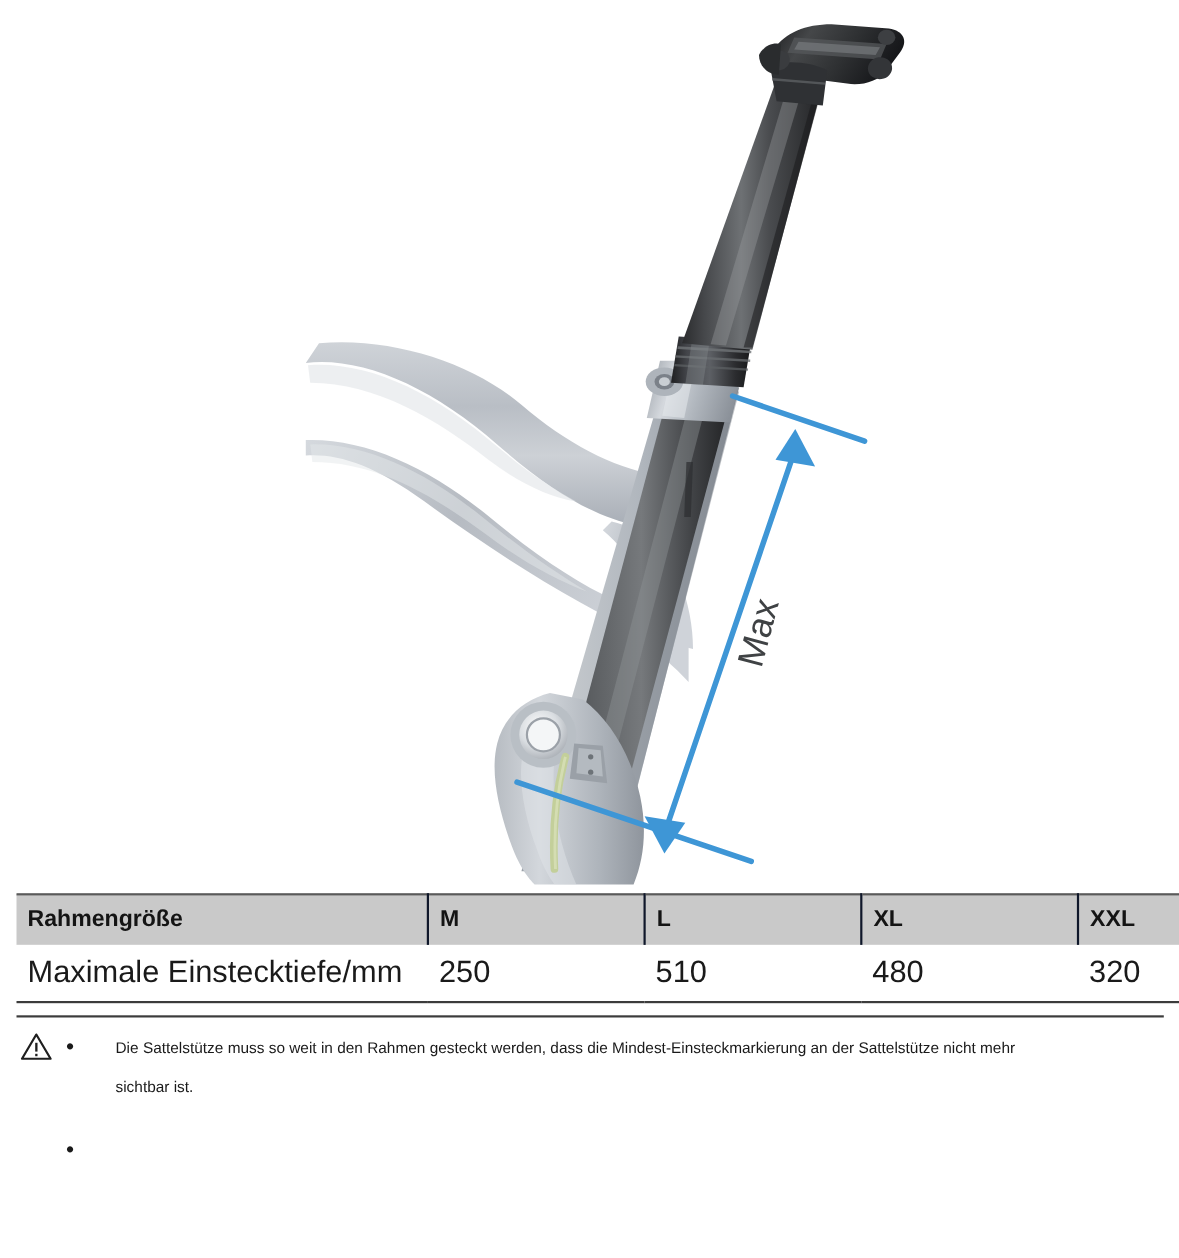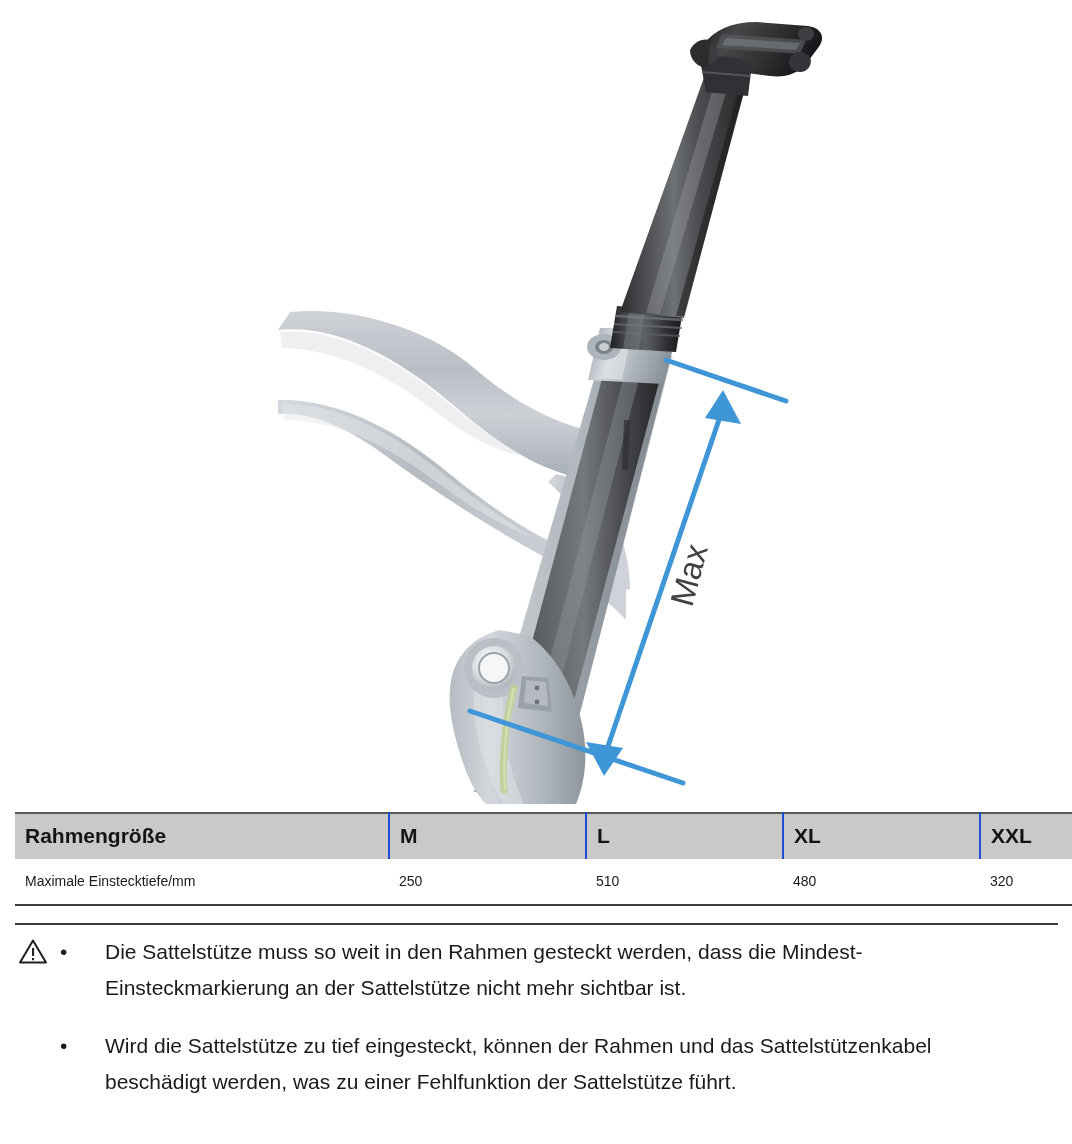--- a/index.html
+++ b/index.html
@@ -46,26 +46,26 @@
   }
   table.spec thead th {
     background: #c9c9c9;
     font-size: 21px;
     font-weight: bold;
     text-align: left;
     padding: 9px 0 10px 10px;
     height: 26px;
     vertical-align: middle;
     color: #141414;
-    border-right: 2px solid #1d4ed8;
+    border-right: 2px solid #0f172a;
     border-top: 2px solid #5a5a5a;
   }
   table.spec thead th:last-child { border-right: none; }
   table.spec tbody td {
-    font-size: 14px;
+    font-size: 28px;
     font-weight: normal;
     text-align: left;
     padding: 9px 0 10px 10px;
     height: 26px;
     vertical-align: middle;
     color: #1a1a1a;
     background: #ffffff;
   }
   table.spec tbody tr { border-bottom: 2px solid #3c3c3c; }
   .col-label { width: 363px; }
@@ -104,21 +104,21 @@
   .bullet-cell {
     width: 45px;
     flex: 0 0 45px;
     font-size: 21px;
     line-height: 36px;
     text-align: left;
     color: #1a1a1a;
   }
   .note-text {
     flex: 1 1 auto;
-    font-size: 21px;
+    font-size: 14px;
     line-height: 36px;
     color: #1a1a1a;
     max-width: 900px;
     padding-right: 40px;
     box-sizing: border-box;
   }
   .note-row.second { margin-top: 22px; }
 </style>
 </head>
 <body>
@@ -333,16 +333,15 @@
         <rect x="14" y="20" width="2.1" height="2.2" fill="#1f1f1f"></rect>
       </svg>
     </div>
     <div class="bullet-cell">•</div>
     <div class="note-text">Die Sattelstütze muss so weit in den Rahmen gesteckt werden, dass die Mindest-Einsteckmarkierung an der Sattelstütze nicht mehr sichtbar ist.</div>
   </div>
 
   <div class="note-row second">
     <div class="warn-icon-cell"></div>
     <div class="bullet-cell">•</div>
-    <div class="note-text">Wird die Sattelstütze zu tief eingesteckt, können der Rahmen und das Sattelstützenkabel beschädigt werden, was zu einer Fehlfunktion der Sattelstütze führt.</div>
   </div>
 
 </div>
 
 </body></html>

